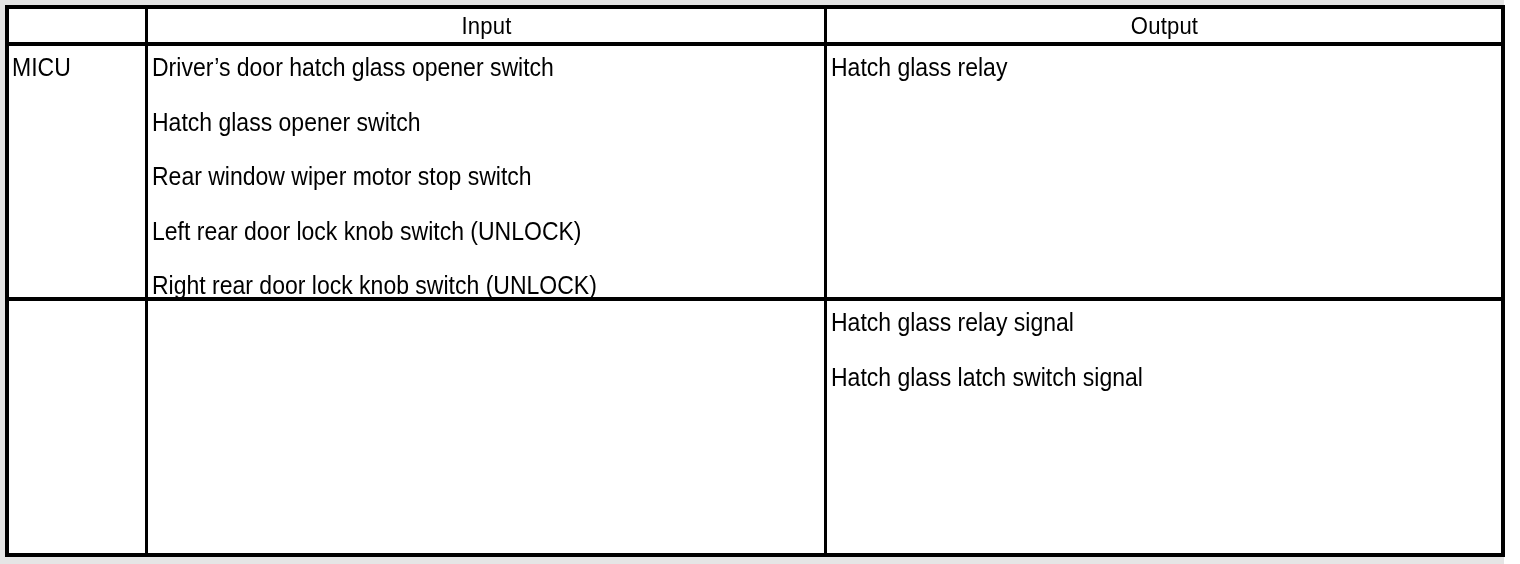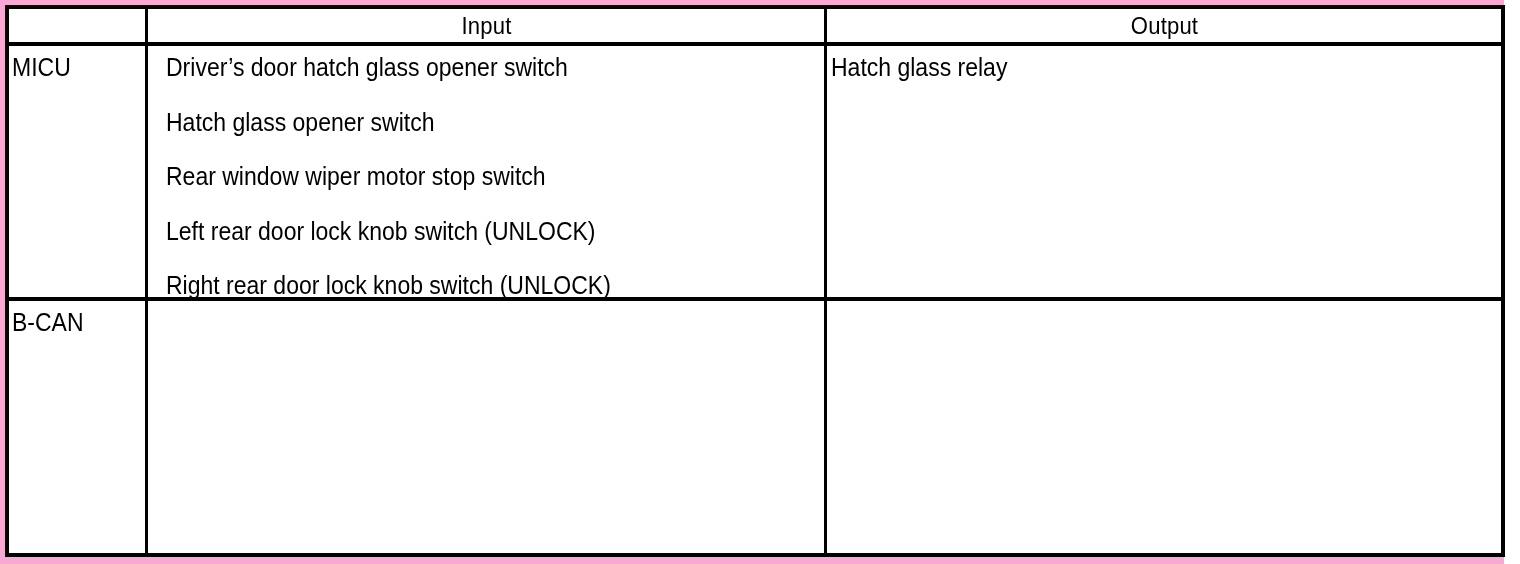--- a/index.html
+++ b/index.html
@@ -12,21 +12,21 @@
     height: 564px;
     font-family: "Liberation Sans", sans-serif;
     color: #000000;
     overflow: hidden;
   }
 
   #page {
     position: relative;
     width: 1504px;
     height: 564px;
-    background: #f9a8d4;
+    background: #e5e5e5;
   }
 
   
   .table-frame {
     position: absolute;
     left: 5px;
     top: 5px;
     width: 1500px;
     height: 552px;
     box-sizing: border-box;
@@ -78,21 +78,21 @@
   .section.micu  { top: 37px;  height: 251px; }
   .section.bcan  { top: 292px; height: 252px; }
 
   .cell {
     position: absolute;
     top: 0;
     height: 100%;
     box-sizing: border-box;
   }
   .cell.label-cell { left: 0;     width: 136px; padding-left: 18px; }
-  .cell.input-cell { left: 139px; width: 676px; padding-left: 8px; margin-left: 14px; }
+  .cell.input-cell { left: 139px; width: 676px; padding-left: 8px; }
   .cell.output-cell{ left: 818px; width: 674px; padding-left: 12px; }
 
   .line {
     position: absolute;
     left: 0;
     font-size: 25px;
     line-height: 25px;
     white-space: nowrap;
     transform: scaleX(0.92);
     transform-origin: left center;
@@ -132,19 +132,20 @@
         <div class="line slot2">Rear window wiper motor stop switch</div>
         <div class="line slot3">Left rear door lock knob switch (UNLOCK)</div>
         <div class="line slot4">Right rear door lock knob switch (UNLOCK)</div>
       </div>
       <div class="cell output-cell">
         <div class="line slot0">Hatch glass relay</div>
       </div>
     </div>
 
     <div class="section bcan">
-      <div class="cell label-cell">
-        <div class="line slot0">B-CAN</div>
+      <div class="cell output-cell">
+        <div class="line slot0">Hatch glass relay signal</div>
+        <div class="line slot1">Hatch glass latch switch signal</div>
       </div>
     </div>
 
   </div>
 </div>
 
 </body></html>

